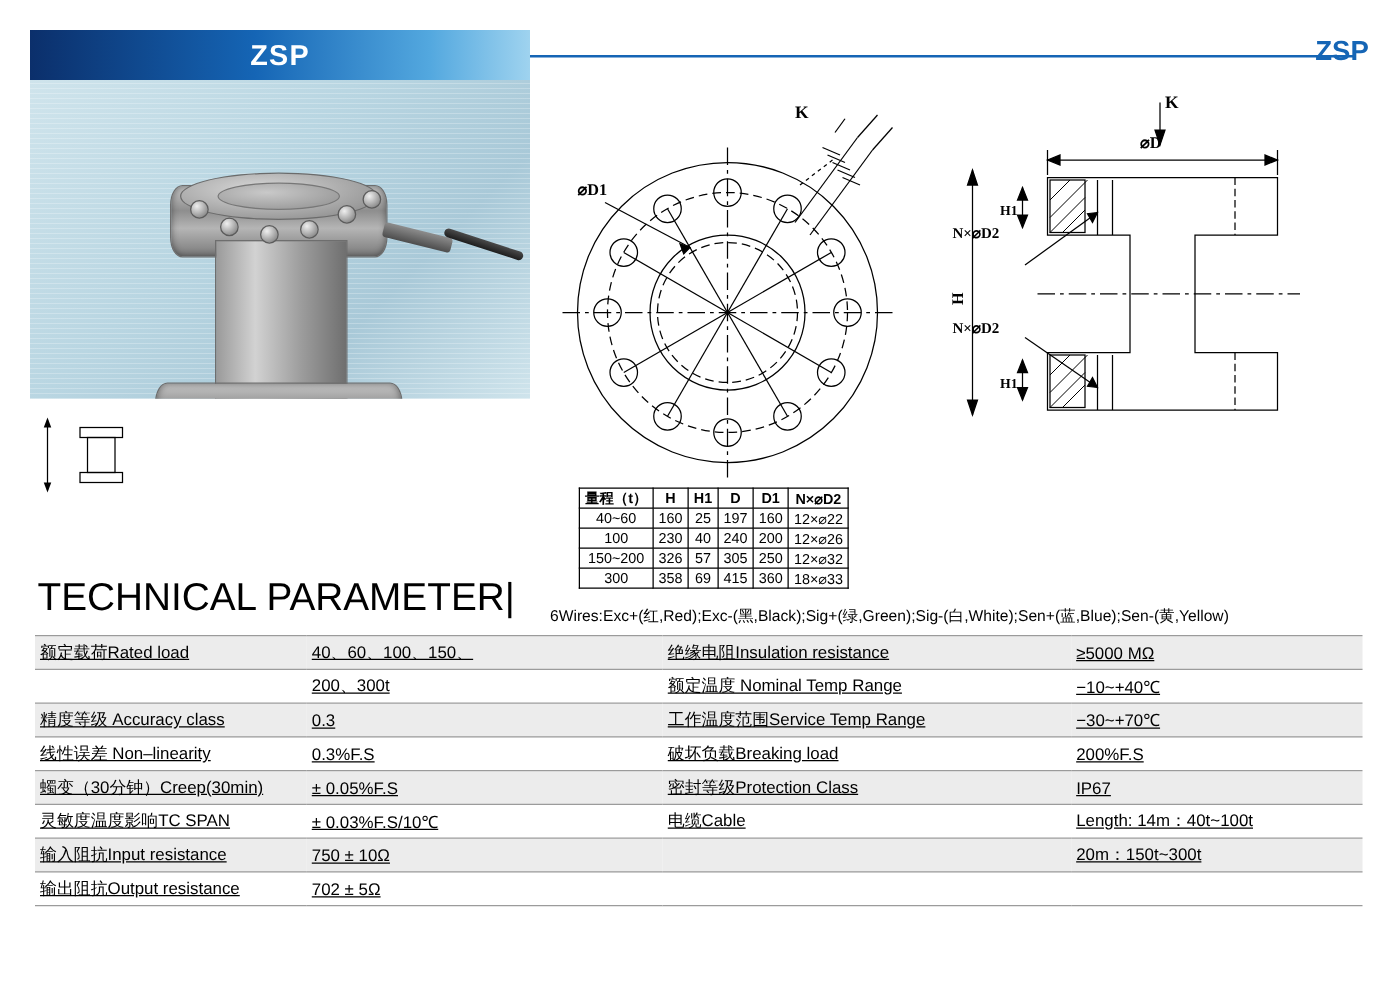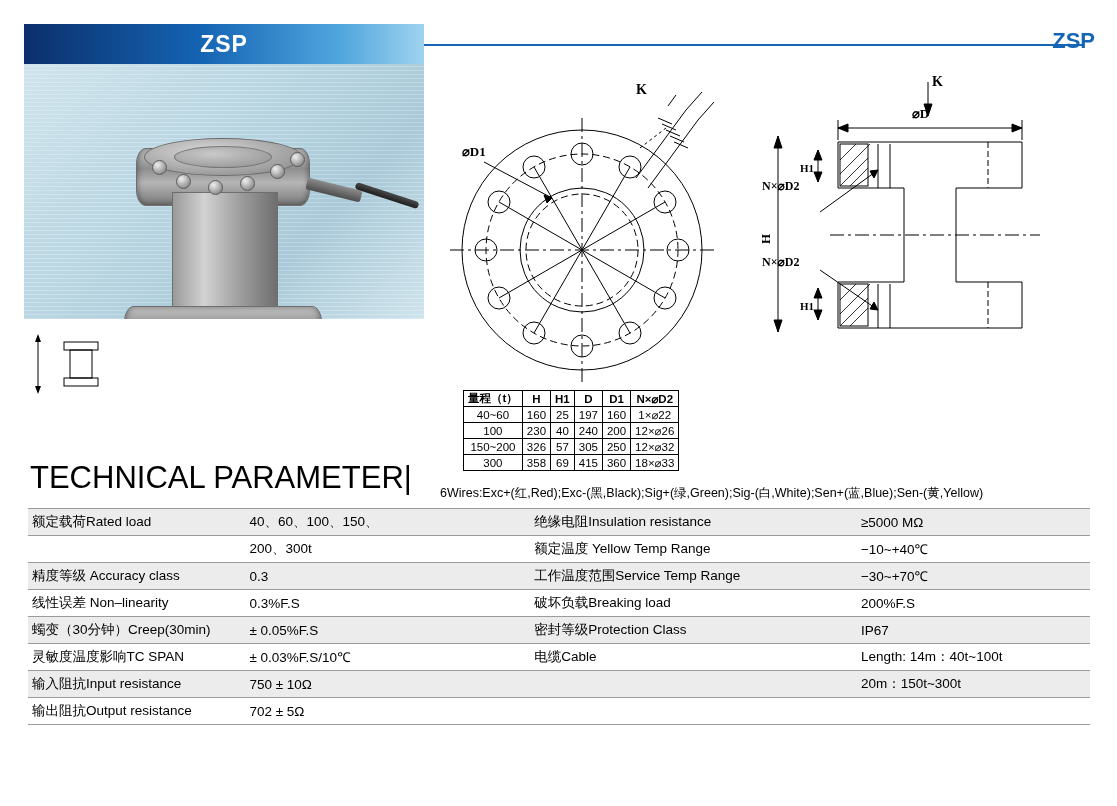--- a/index.html
+++ b/index.html
@@ -95,20 +95,21 @@
     font-family:"Liberation Sans", sans-serif;
   }
   #wires-note{
     position:absolute;left:440px;top:485px;font-size:12.5px;
   }
 
   
   #spec{
     position:absolute;left:28px;top:508px;width:1062px;border-collapse:collapse;
     font-size:13.5px;
+    text-decoration:underline;
   }
   #spec td{
     border-top:1px solid #9b9b9b;border-bottom:1px solid #9b9b9b;
     padding:2px 4px;height:22px;vertical-align:middle;
   }
   #spec tr:nth-child(odd) td{background:#ececec;}
   #spec tr:nth-child(even) td{background:#ffffff;}
   .c1{width:215px;}
   .c2{width:285px;margin-top:15px;}
   .c3{width:330px;}
@@ -278,21 +279,21 @@
       <th>N×⌀D2</th>
     </tr>
   </thead>
   <tbody>
     <tr>
       <td>40~60</td>
       <td>160</td>
       <td>25</td>
       <td>197</td>
       <td>160</td>
-      <td>1×⌀22</td>
+      <td>12×⌀22</td>
     </tr>
     <tr>
       <td>100</td>
       <td>230</td>
       <td>40</td>
       <td>240</td>
       <td>200</td>
       <td>12×⌀26</td>
     </tr>
     <tr>
@@ -321,21 +322,21 @@
   <tbody>
     <tr>
       <td class="c1">额定载荷Rated load</td>
       <td class="c2">40、60、100、150、</td>
       <td class="c3">绝缘电阻Insulation resistance</td>
       <td class="c4">≥5000 MΩ</td>
     </tr>
     <tr>
       <td class="c1"></td>
       <td class="c2">200、300t</td>
-      <td class="c3">额定温度 Yellow Temp Range</td>
+      <td class="c3">额定温度 Nominal Temp Range</td>
       <td class="c4">−10~+40℃</td>
     </tr>
     <tr>
       <td class="c1">精度等级 Accuracy class</td>
       <td class="c2">0.3</td>
       <td class="c3">工作温度范围Service Temp Range</td>
       <td class="c4">−30~+70℃</td>
     </tr>
     <tr>
       <td class="c1">线性误差 Non–linearity</td>

